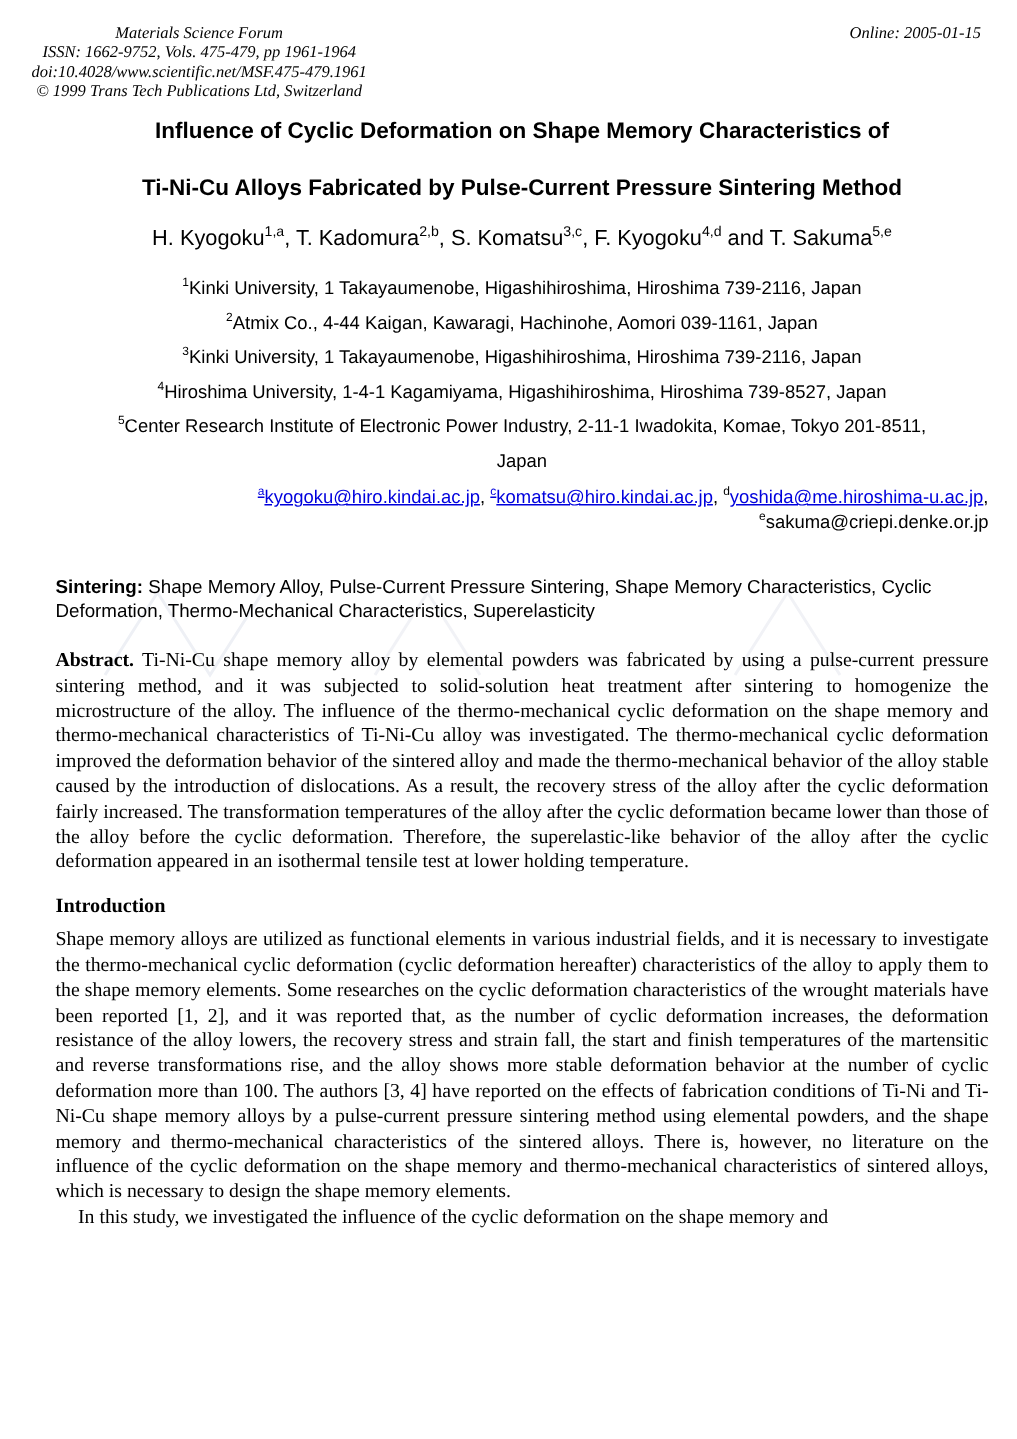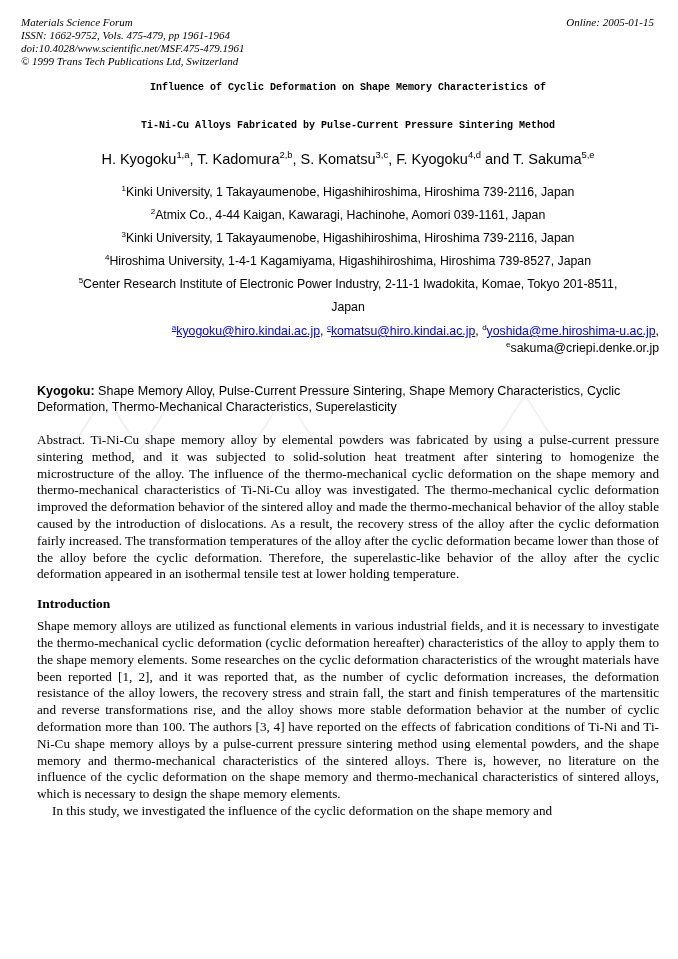--- a/index.html
+++ b/index.html
@@ -19,26 +19,27 @@
     position:absolute; left:37px; top:0;
     width:622px; z-index:1;
   }
   
   .hdr-row {
     display:flex; justify-content:space-between; align-items:flex-start;
     margin:16px 24px 0 21px;
     font-style:italic;
     font-size:11px; line-height:13px;
     font-family:"Liberation Serif", serif;
+    text-align:center;
   }
   .hdr-left div { white-space:nowrap; }
   
   .title-block { margin-top:78px; text-align:center;
     font-family:"Liberation Sans", sans-serif; }
-  .title-line { font-weight:bold; font-size:10px; line-height:20px;font-family:Liberation Mono, monospace; }
+  .title-line { font-weight:bold; font-size:15px; line-height:20px; }
   .title-line + .title-line { margin-top:18px; }
   
   .authors { margin-top:13px; text-align:center;
     font-family:"Liberation Sans", sans-serif;
     font-size:14.5px; line-height:20px; }
   
   .affils { margin-top:12px; text-align:center;
     font-family:"Liberation Sans", sans-serif;
     font-size:12.3px; line-height:23px; }
   
@@ -49,21 +50,21 @@
   sup { font-size:0.65em; line-height:0; }
   sup.link { color:#0000dd; text-decoration:underline; }
   
   .keywords { margin-top:26px; text-align:left;
     font-family:"Liberation Sans", sans-serif;
     font-size:12.5px; line-height:16px; }
   .keywords b { font-weight:bold; }
   
   .abstract { margin-top:17px; text-align:justify;
     font-size:13.2px; line-height:16.8px; }
-  .abstract b { font-weight:normal; }
+  .abstract b { font-weight:bold; }
   .section-heading { margin-top:12px; font-weight:bold;
     font-size:13.5px; line-height:17px; }
   .body-para { margin-top:6px; text-align:justify;
     font-size:13.2px; line-height:16.8px; }
   .body-para.indent { margin-top:0; text-indent:15px; }
 </style>
 </head>
 <body>
 
 <div class="page">
@@ -97,21 +98,21 @@
         <div><sup>1</sup>Kinki University, 1 Takayaumenobe, Higashihiroshima, Hiroshima 739-2116, Japan</div>
         <div><sup>2</sup>Atmix Co., 4-44 Kaigan, Kawaragi, Hachinohe, Aomori 039-1161, Japan</div>
         <div><sup>3</sup>Kinki University, 1 Takayaumenobe, Higashihiroshima, Hiroshima 739-2116, Japan</div>
         <div><sup>4</sup>Hiroshima University, 1-4-1 Kagamiyama, Higashihiroshima, Hiroshima 739-8527, Japan</div>
         <div><sup>5</sup>Center Research Institute of Electronic Power Industry, 2-11-1 Iwadokita, Komae, Tokyo 201-8511,<br>Japan</div>
       </div>
 
     <div class="emails"><sup class="link">a</sup><a class="email-link">kyogoku@hiro.kindai.ac.jp</a>, <sup class="link">c</sup><a class="email-link">komatsu@hiro.kindai.ac.jp</a>, <sup>d</sup><a class="email-link">yoshida@me.hiroshima-u.ac.jp</a>,<br><sup>e</sup><span>sakuma@criepi.denke.or.jp</span></div>
 
     <div class="keywords">
-      <b>Kyogoku:</b><span> Shape Memory Alloy, Pulse-Current Pressure Sintering, Shape Memory Characteristics, Cyclic Deformation, Thermo-Mechanical Characteristics, Superelasticity</span>
+      <b>Sintering:</b><span> Shape Memory Alloy, Pulse-Current Pressure Sintering, Shape Memory Characteristics, Cyclic Deformation, Thermo-Mechanical Characteristics, Superelasticity</span>
     </div>
 
     <div class="abstract">
       <b>Abstract.</b><span> Ti-Ni-Cu shape memory alloy by elemental powders was fabricated by using a pulse-current pressure sintering method, and it was subjected to solid-solution heat treatment after sintering to homogenize the microstructure of the alloy. The influence of the thermo-mechanical cyclic deformation on the shape memory and thermo-mechanical characteristics of Ti-Ni-Cu alloy was investigated. The thermo-mechanical cyclic deformation improved the deformation behavior of the sintered alloy and made the thermo-mechanical behavior of the alloy stable caused by the introduction of dislocations. As a result, the recovery stress of the alloy after the cyclic deformation fairly increased. The transformation temperatures of the alloy after the cyclic deformation became lower than those of the alloy before the cyclic deformation. Therefore, the superelastic-like behavior of the alloy after the cyclic deformation appeared in an isothermal tensile test at lower holding temperature.</span>
     </div>
 
     <div class="section-heading">Introduction</div>
 
     <div class="body-para">Shape memory alloys are utilized as functional elements in various industrial fields, and it is necessary to investigate the thermo-mechanical cyclic deformation (cyclic deformation hereafter) characteristics of the alloy to apply them to the shape memory elements. Some researches on the cyclic deformation characteristics of the wrought materials have been reported [1, 2], and it was reported that, as the number of cyclic deformation increases, the deformation resistance of the alloy lowers, the recovery stress and strain fall, the start and finish temperatures of the martensitic and reverse transformations rise, and the alloy shows more stable deformation behavior at the number of cyclic deformation more than 100. The authors [3, 4] have reported on the effects of fabrication conditions of Ti-Ni and Ti-Ni-Cu shape memory alloys by a pulse-current pressure sintering method using elemental powders, and the shape memory and thermo-mechanical characteristics of the sintered alloys. There is, however, no literature on the influence of the cyclic deformation on the shape memory and thermo-mechanical characteristics of sintered alloys, which is necessary to design the shape memory elements.</div>
     <div class="body-para indent">In this study, we investigated the influence of the cyclic deformation on the shape memory and</div>

